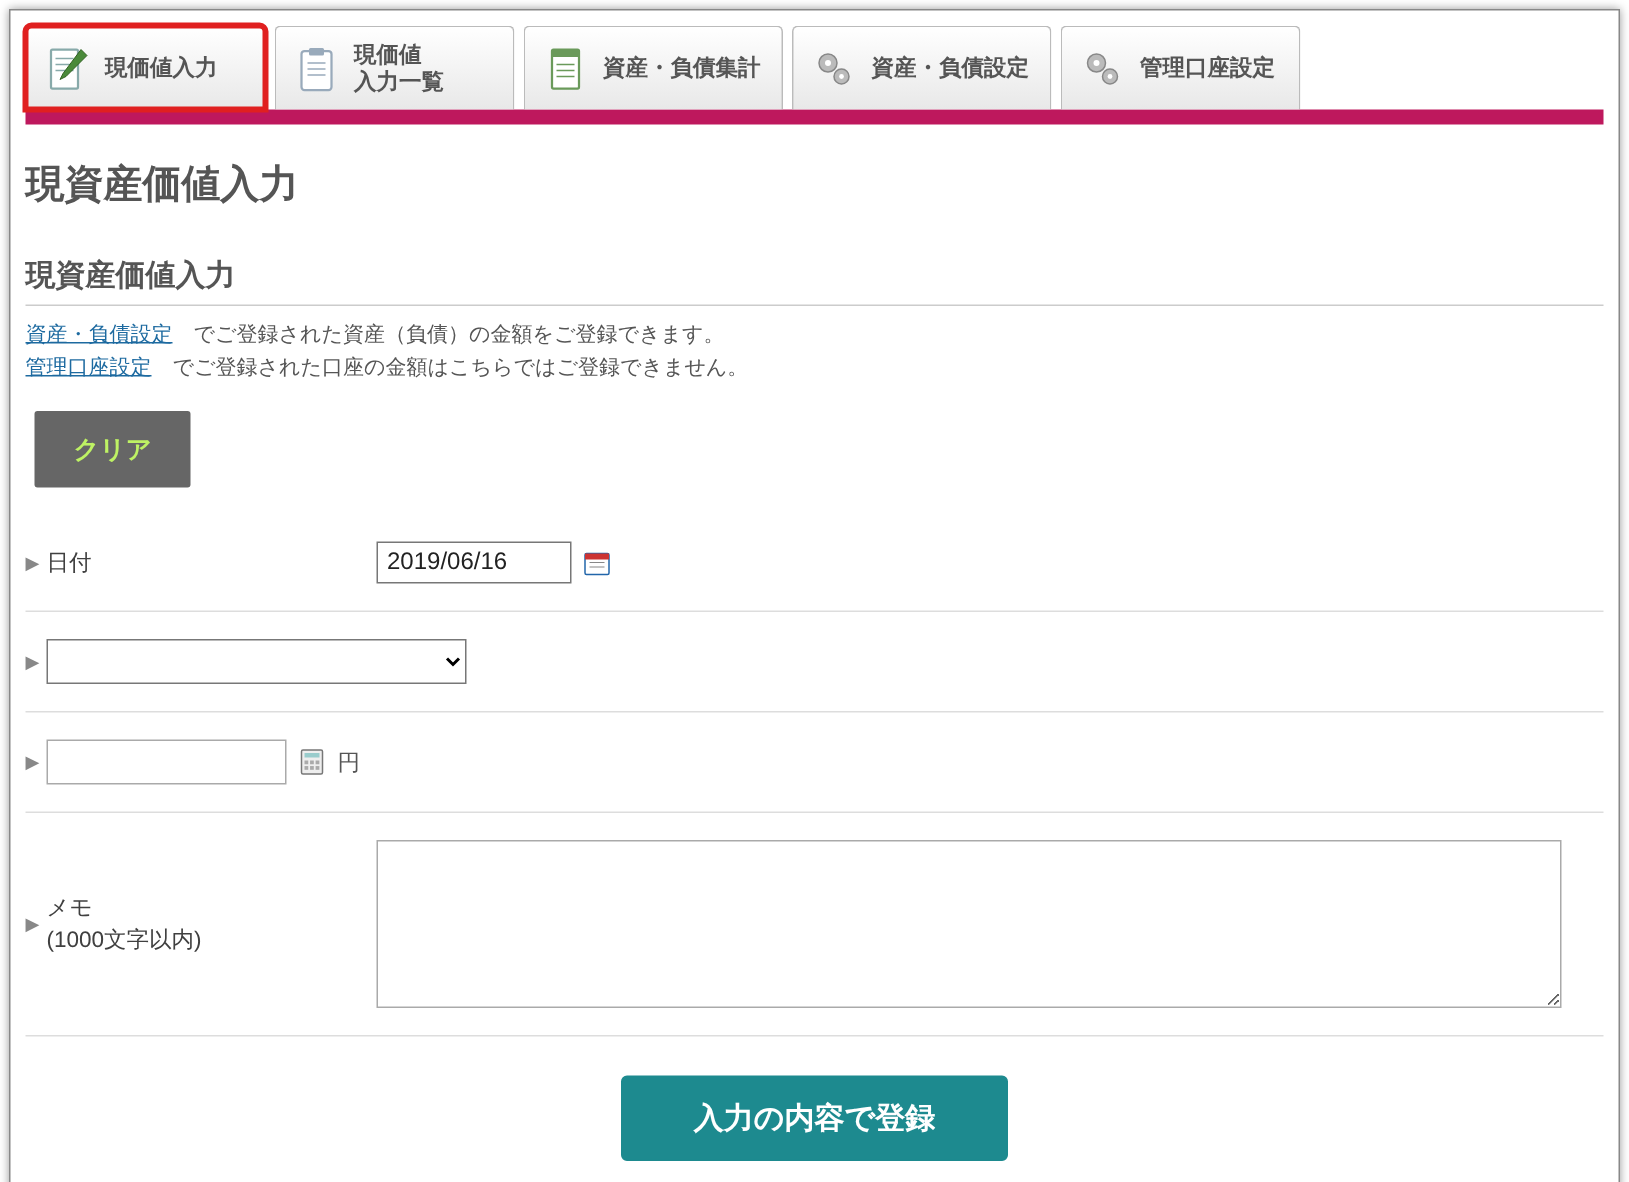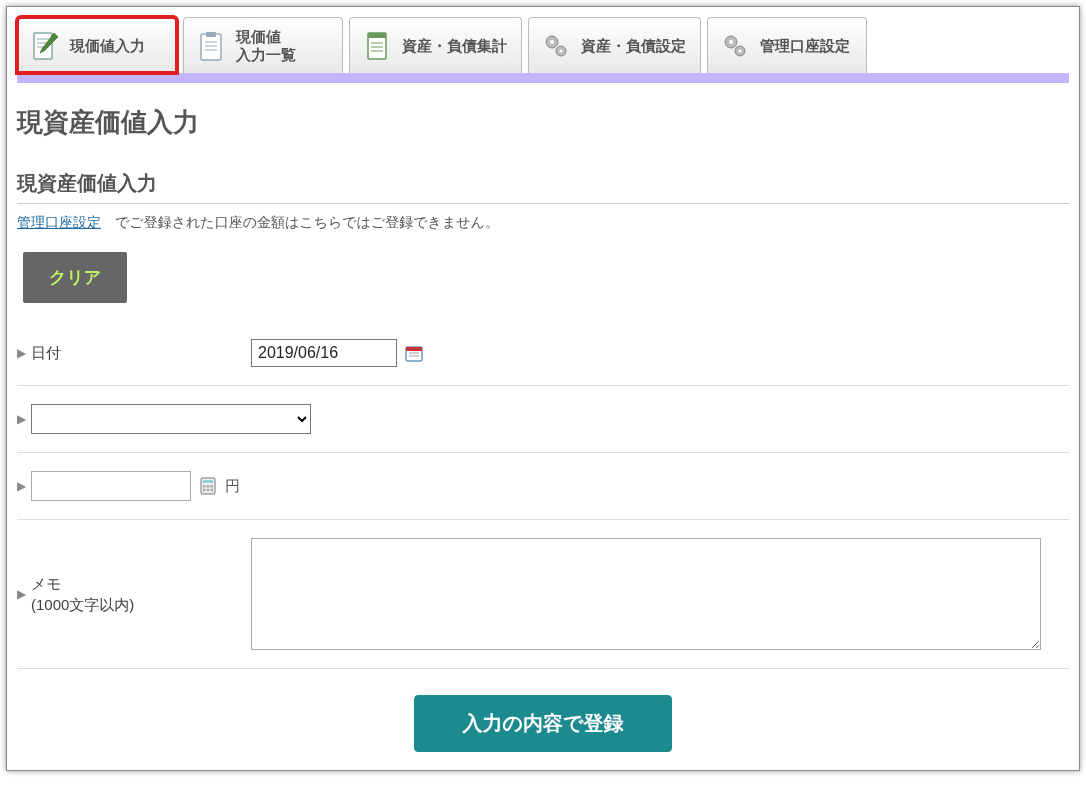--- a/index.html
+++ b/index.html
@@ -12,21 +12,21 @@
       width: 1074px;
       border: 1px solid #888;
       box-shadow: 0 0 6px rgba(0,0,0,0.4);
       padding: 10px 10px 18px 10px;
       background: #fff;
     }
     
     .tabbar {
       display: flex;
       gap: 6px;
-      border-bottom: 10px solid #c4b5fd;
+      border-bottom: 10px solid #be185d;
       padding-bottom: 0;
     }
     .tab {
       display: flex;
       align-items: center;
       gap: 8px;
       background: linear-gradient(#ffffff, #e8e8e8);
       border: 1px solid #bbb;
       border-bottom: none;
       border-radius: 4px 4px 0 0;
@@ -101,21 +101,21 @@
       color: #888;
       font-size: 12px;
     }
     .form-row label {
       width: 220px;
       color: #404040;
       font-size: 15px;
     }
     .form-row .control { flex: 1; display:flex; align-items:center; gap:8px; }
     input[type=text].date-input {
-      width: 146px;
+      width: 130px;
       height: 28px;
       border: 1px solid #777;
       padding: 2px 6px;
       font-size: 16px;
       color: #222;
     }
     .cal-icon, .calc-icon {
       width: 18px; height: 18px; display:inline-flex; align-items:center; justify-content:center;
       cursor: pointer;
     }
@@ -227,20 +227,23 @@
       <span class="tab-label">管理口座設定</span>
     </div>
   </div>
 
   
   <h1 class="page-title">現資産価値入力</h1>
 
   
   <h2 class="section-title">現資産価値入力</h2>
 
+  <div class="hint-line">
+    <a class="hint-link">資産・負債設定</a><span>　でご登録された資産（負債）の金額をご登録できます。</span>
+  </div>
   <div class="hint-line">
     <a class="hint-link">管理口座設定</a><span>　でご登録された口座の金額はこちらではご登録できません。</span>
   </div>
 
   <button class="clear-btn">クリア</button>
 
   
   <div class="form-rows">
 
     <div class="form-row">

